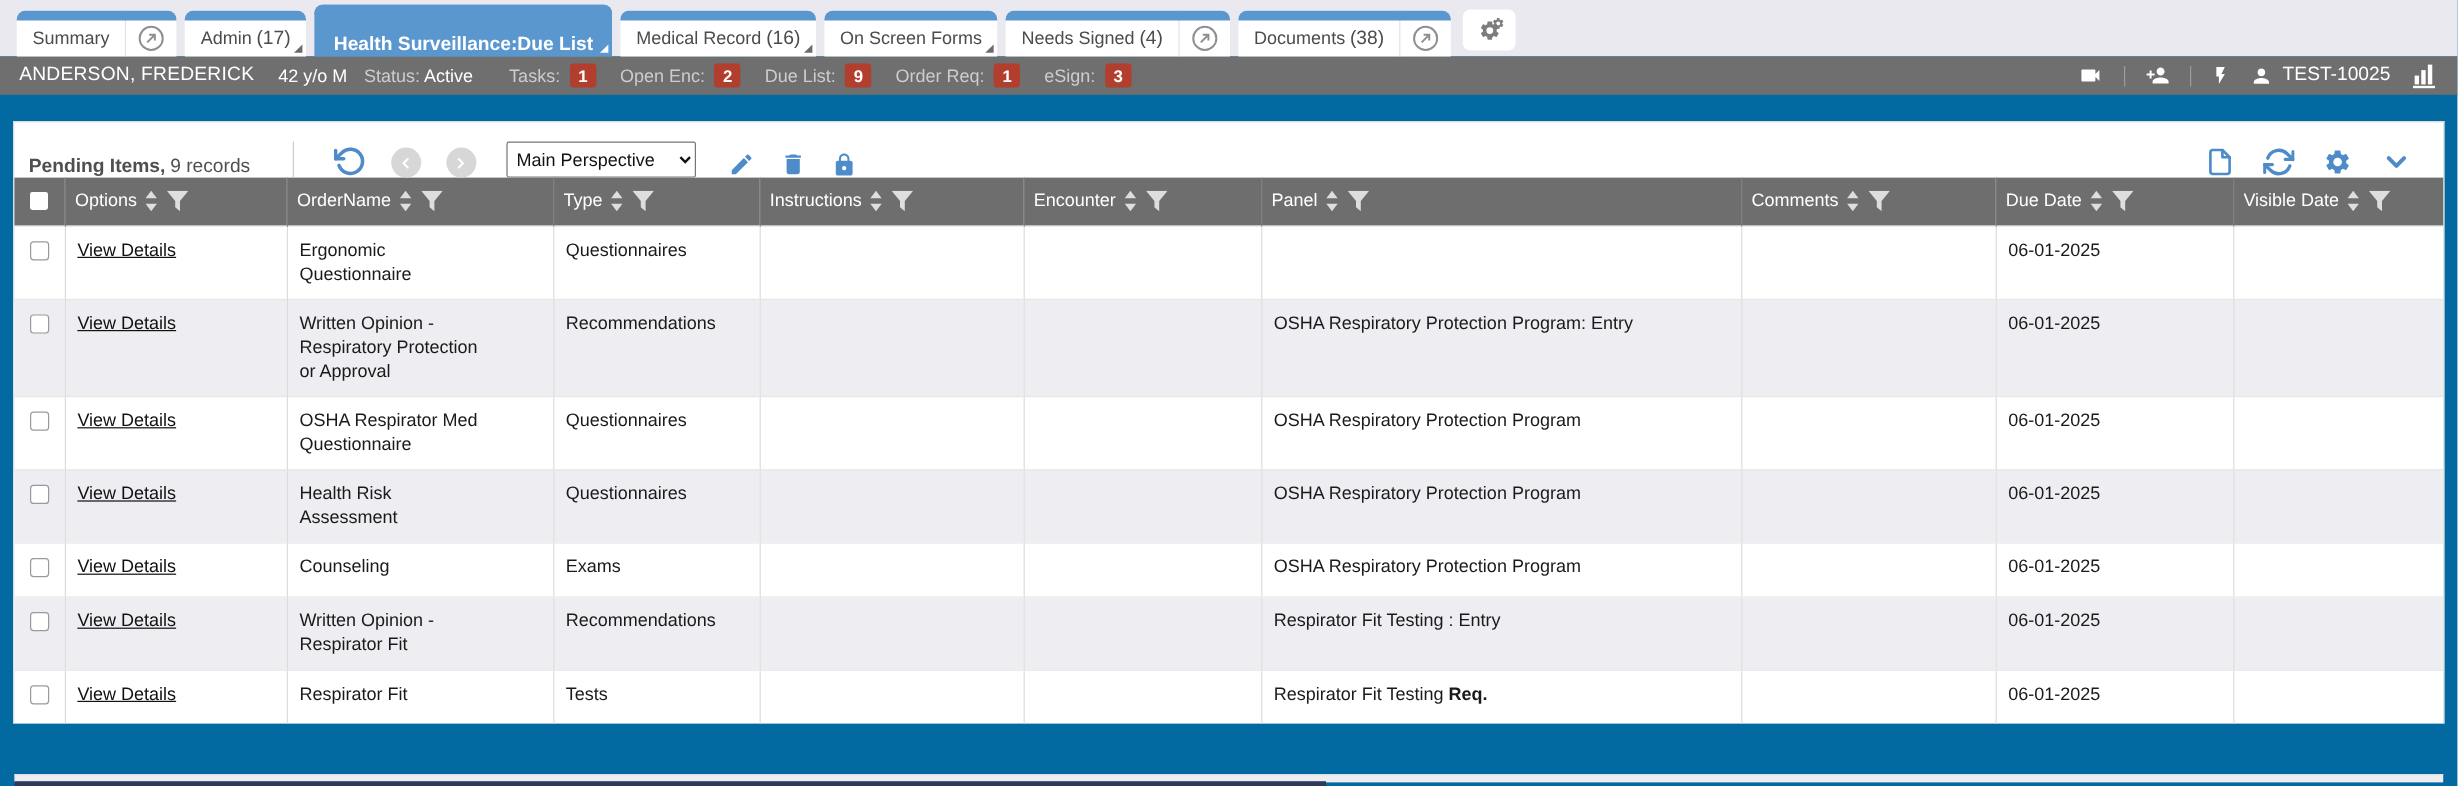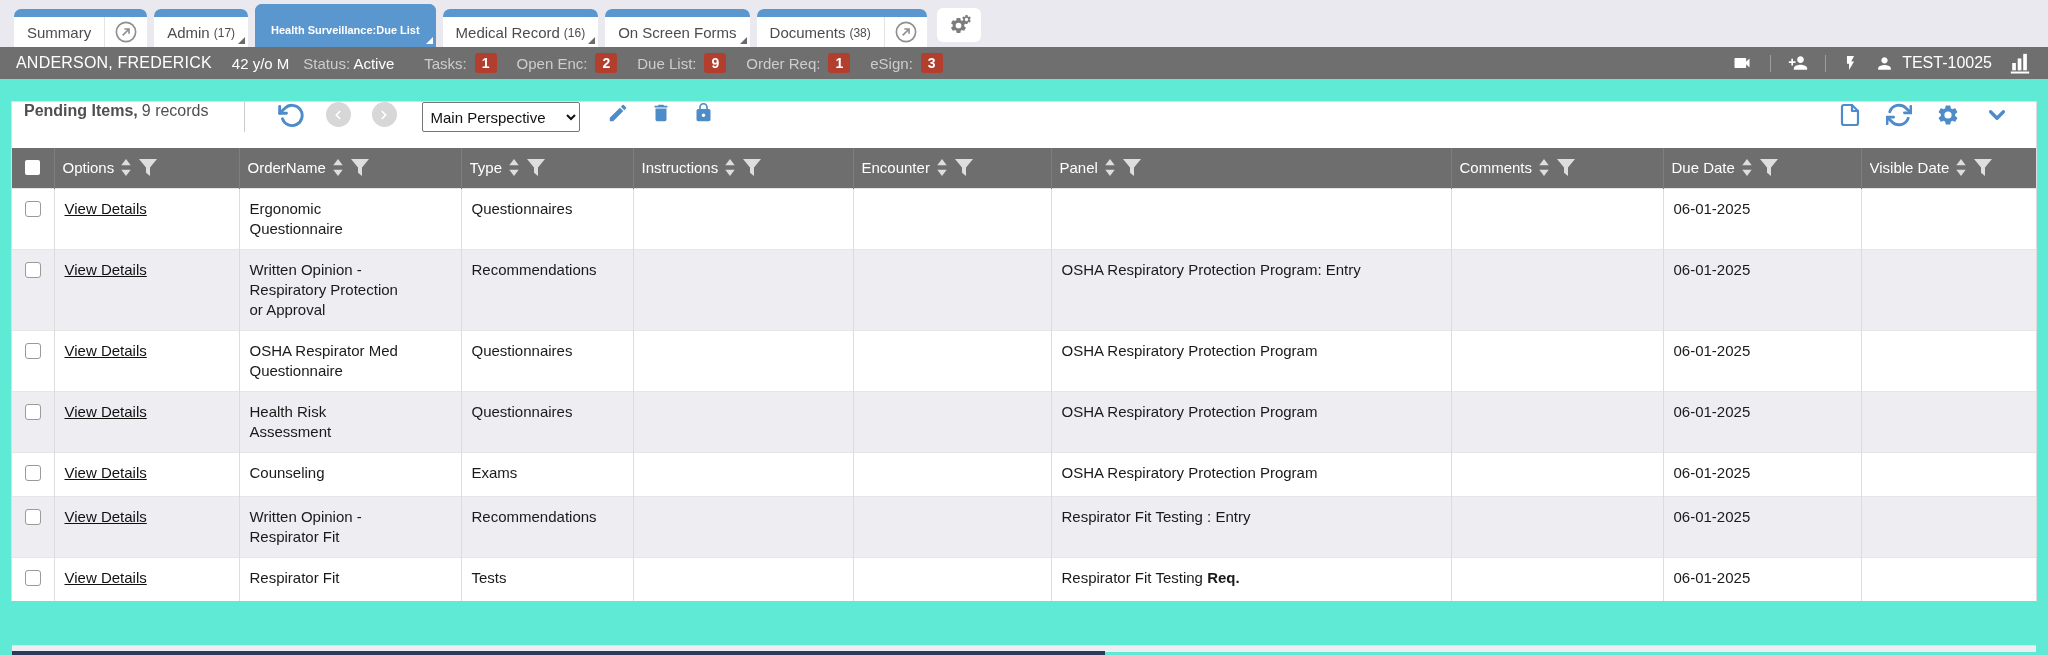--- a/index.html
+++ b/index.html
@@ -1,19 +1,19 @@
 <!DOCTYPE html>
 <html><head>
 <meta charset="utf-8">
 <style>
   * { margin:0; padding:0; box-sizing:border-box; }
   html,body { background:#f4efe0; }
   .screen {
     position:relative; width:2048px; height:655px; overflow:hidden;
-    background:#5eead4; font-family:"Liberation Sans", sans-serif;
+    background:#0369a1; font-family:"Liberation Sans", sans-serif;
   }
 
   
   .tabbar {
     height:47px; background:#e9e9ef; display:flex; align-items:flex-end;
     padding-left:14px;
   }
   .tabs { display:flex; align-items:flex-end; gap:7px; }
   .tab-group {
     position:relative; display:flex; align-items:stretch; height:38px;
@@ -21,22 +21,22 @@
   }
   .tab-group::before {
     content:""; position:absolute; top:0; left:0; right:0; height:8px;
     background:#5b97cf; border-radius:7px 7px 0 0;
   }
   .tab-group.active { height:43px; background:#5b97cf; }
   .tab {
     position:relative; display:flex; align-items:center; padding:8px 13px 0 13px;
     font-size:15px; color:#4c4c4c; white-space:nowrap; cursor:pointer;
   }
-  .tab-group.active .tab { color:#fff; font-weight:700; font-size:11px; padding:8px 16px 0 16px; }
-  .tab-count { font-size:12px; margin-left:4px; padding-top:2px; }
+  .tab-group.active .tab { color:#fff; font-weight:700; font-size:16px; padding:8px 16px 0 16px;align-items:flex-end; }
+  .tab-count { font-size:16px; margin-left:4px; padding-top:2px; }
   .corner {
     position:absolute; right:3px; bottom:3px; width:0; height:0;
     border-left:7px solid transparent; border-bottom:7px solid #6a6a6a;
   }
   .tab-group.active .corner { border-bottom-color:#fff; }
   .popout {
     background:none; border:none; border-left:1px solid #e3e3e3;
     padding:8px 10px 0 10px; display:flex; align-items:center; cursor:pointer;
   }
   .gear-btn {
@@ -75,21 +75,21 @@
   }
   .decline-box { border:3px solid #000; border-radius:3px; padding:1px 7px; cursor:pointer; }
   .decline-box a, .order-link { color:#111; text-decoration:underline; cursor:pointer; }
   .link-sep { color:#111; }
 
   
   .panel {
     margin:22px 11px 0 11px; background:#fff; border:1px solid #ddd; border-bottom:none;
     min-height:500px;
   }
-  .toolbar { height:46px; display:flex; align-items:flex-start; padding:0 12px; gap:21px; }
+  .toolbar { height:46px; display:flex; align-items:flex-end; padding:0 12px; gap:21px; }
   .pi-title { font-size:16px; color:#4f4f4f; white-space:nowrap; }
   .pi-title b { font-weight:700; }
   .pi-title .rec { margin-left:4px; }
   .tdivider { width:1px; height:30px; background:#ccc; margin:0 12px 0 14px; }
   .tool-btn { background:none; border:none; padding:0; display:flex; align-items:center; cursor:pointer; }
   .nav-circle {
     width:25px; height:25px; border-radius:50%; background:#d7d7d7; border:none;
     display:flex; align-items:center; justify-content:center; cursor:default; padding:0;
   }
   .perspective {
@@ -185,20 +185,33 @@
 
   <div class="tab-group">
     <div class="tab">
       <span class="tab-label">On Screen Forms</span>
 
       <span class="corner"></span>
     </div>
 
   </div>
 
+  <div class="tab-group">
+    <div class="tab">
+      <span class="tab-label">Needs Signed</span>
+      <span class="tab-count">(4)</span>
+
+    </div>
+    <button class="popout">
+      <svg width="22" height="22" viewBox="0 0 16 16">
+        <circle cx="8" cy="8" r="7" fill="none" stroke="#8f8f8f" stroke-width="1.2"></circle>
+        <path d="M5.6 10.4 L10.2 5.8 M6.8 5.8 H10.2 V9.2" fill="none" stroke="#8f8f8f" stroke-width="1.2"></path>
+      </svg>
+    </button>
+  </div>
 
   <div class="tab-group">
     <div class="tab">
       <span class="tab-label">Documents</span>
       <span class="tab-count">(38)</span>
 
     </div>
     <button class="popout">
       <svg width="22" height="22" viewBox="0 0 16 16">
         <circle cx="8" cy="8" r="7" fill="none" stroke="#8f8f8f" stroke-width="1.2"></circle>

